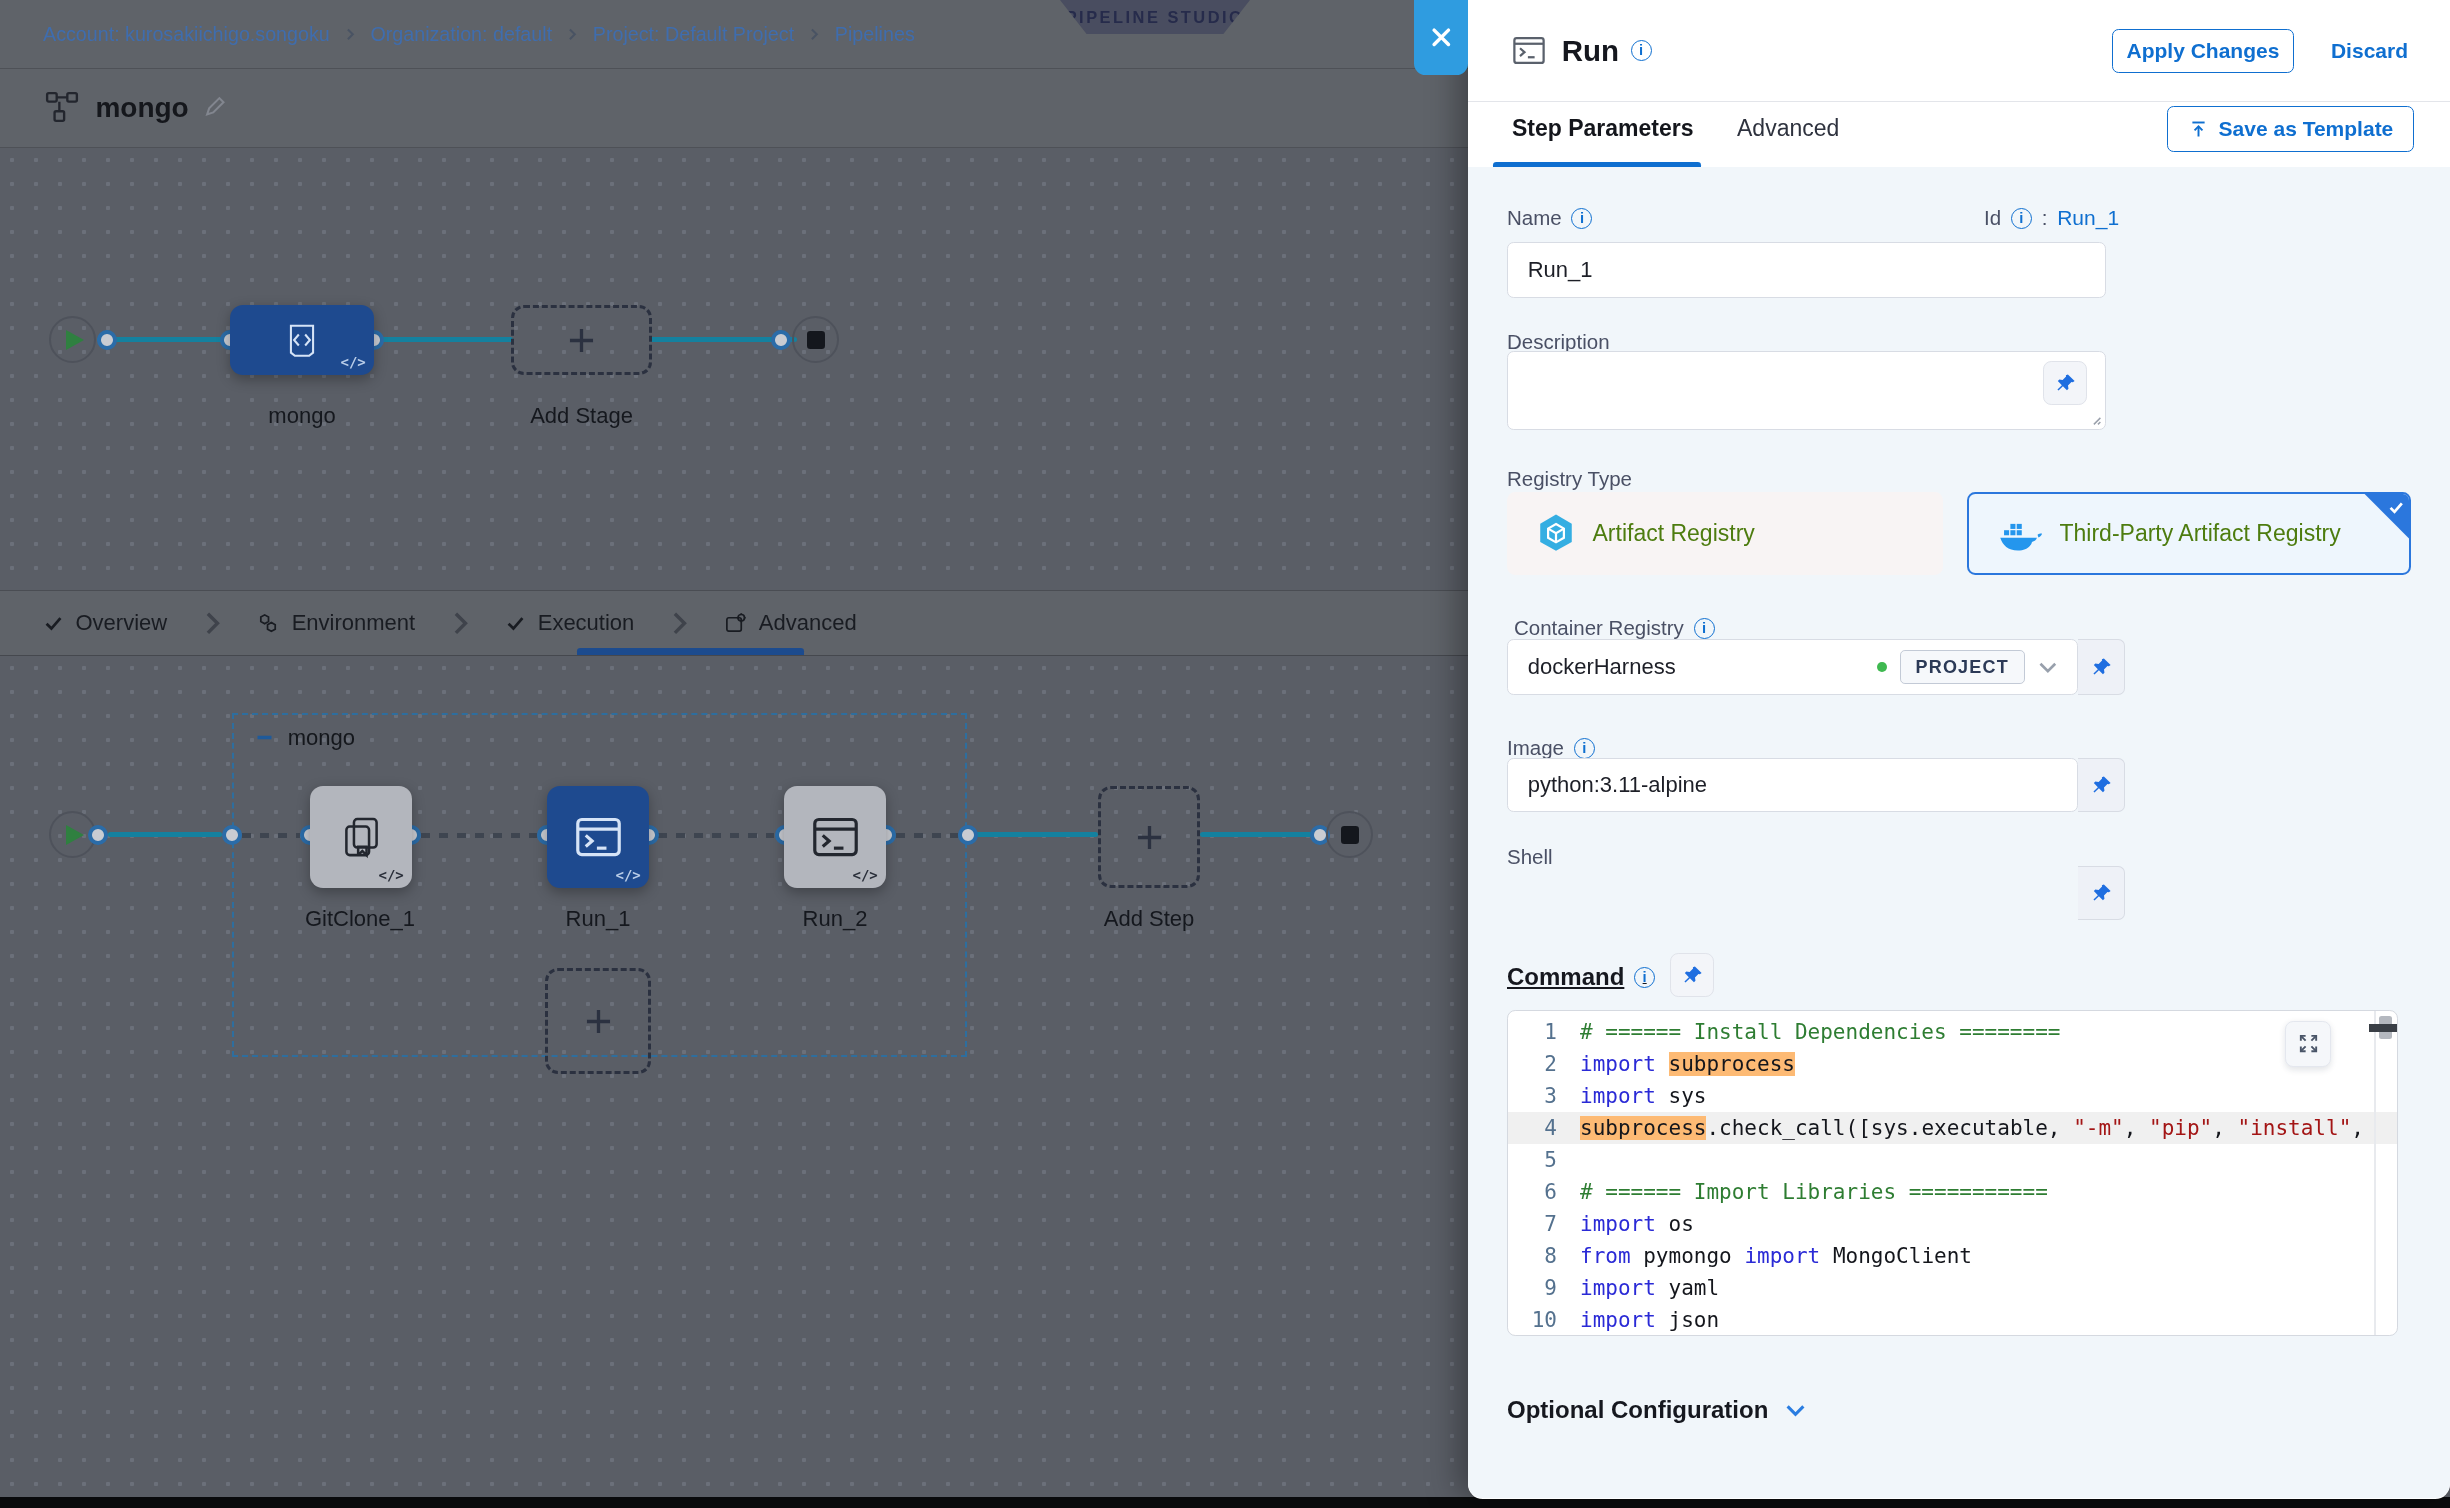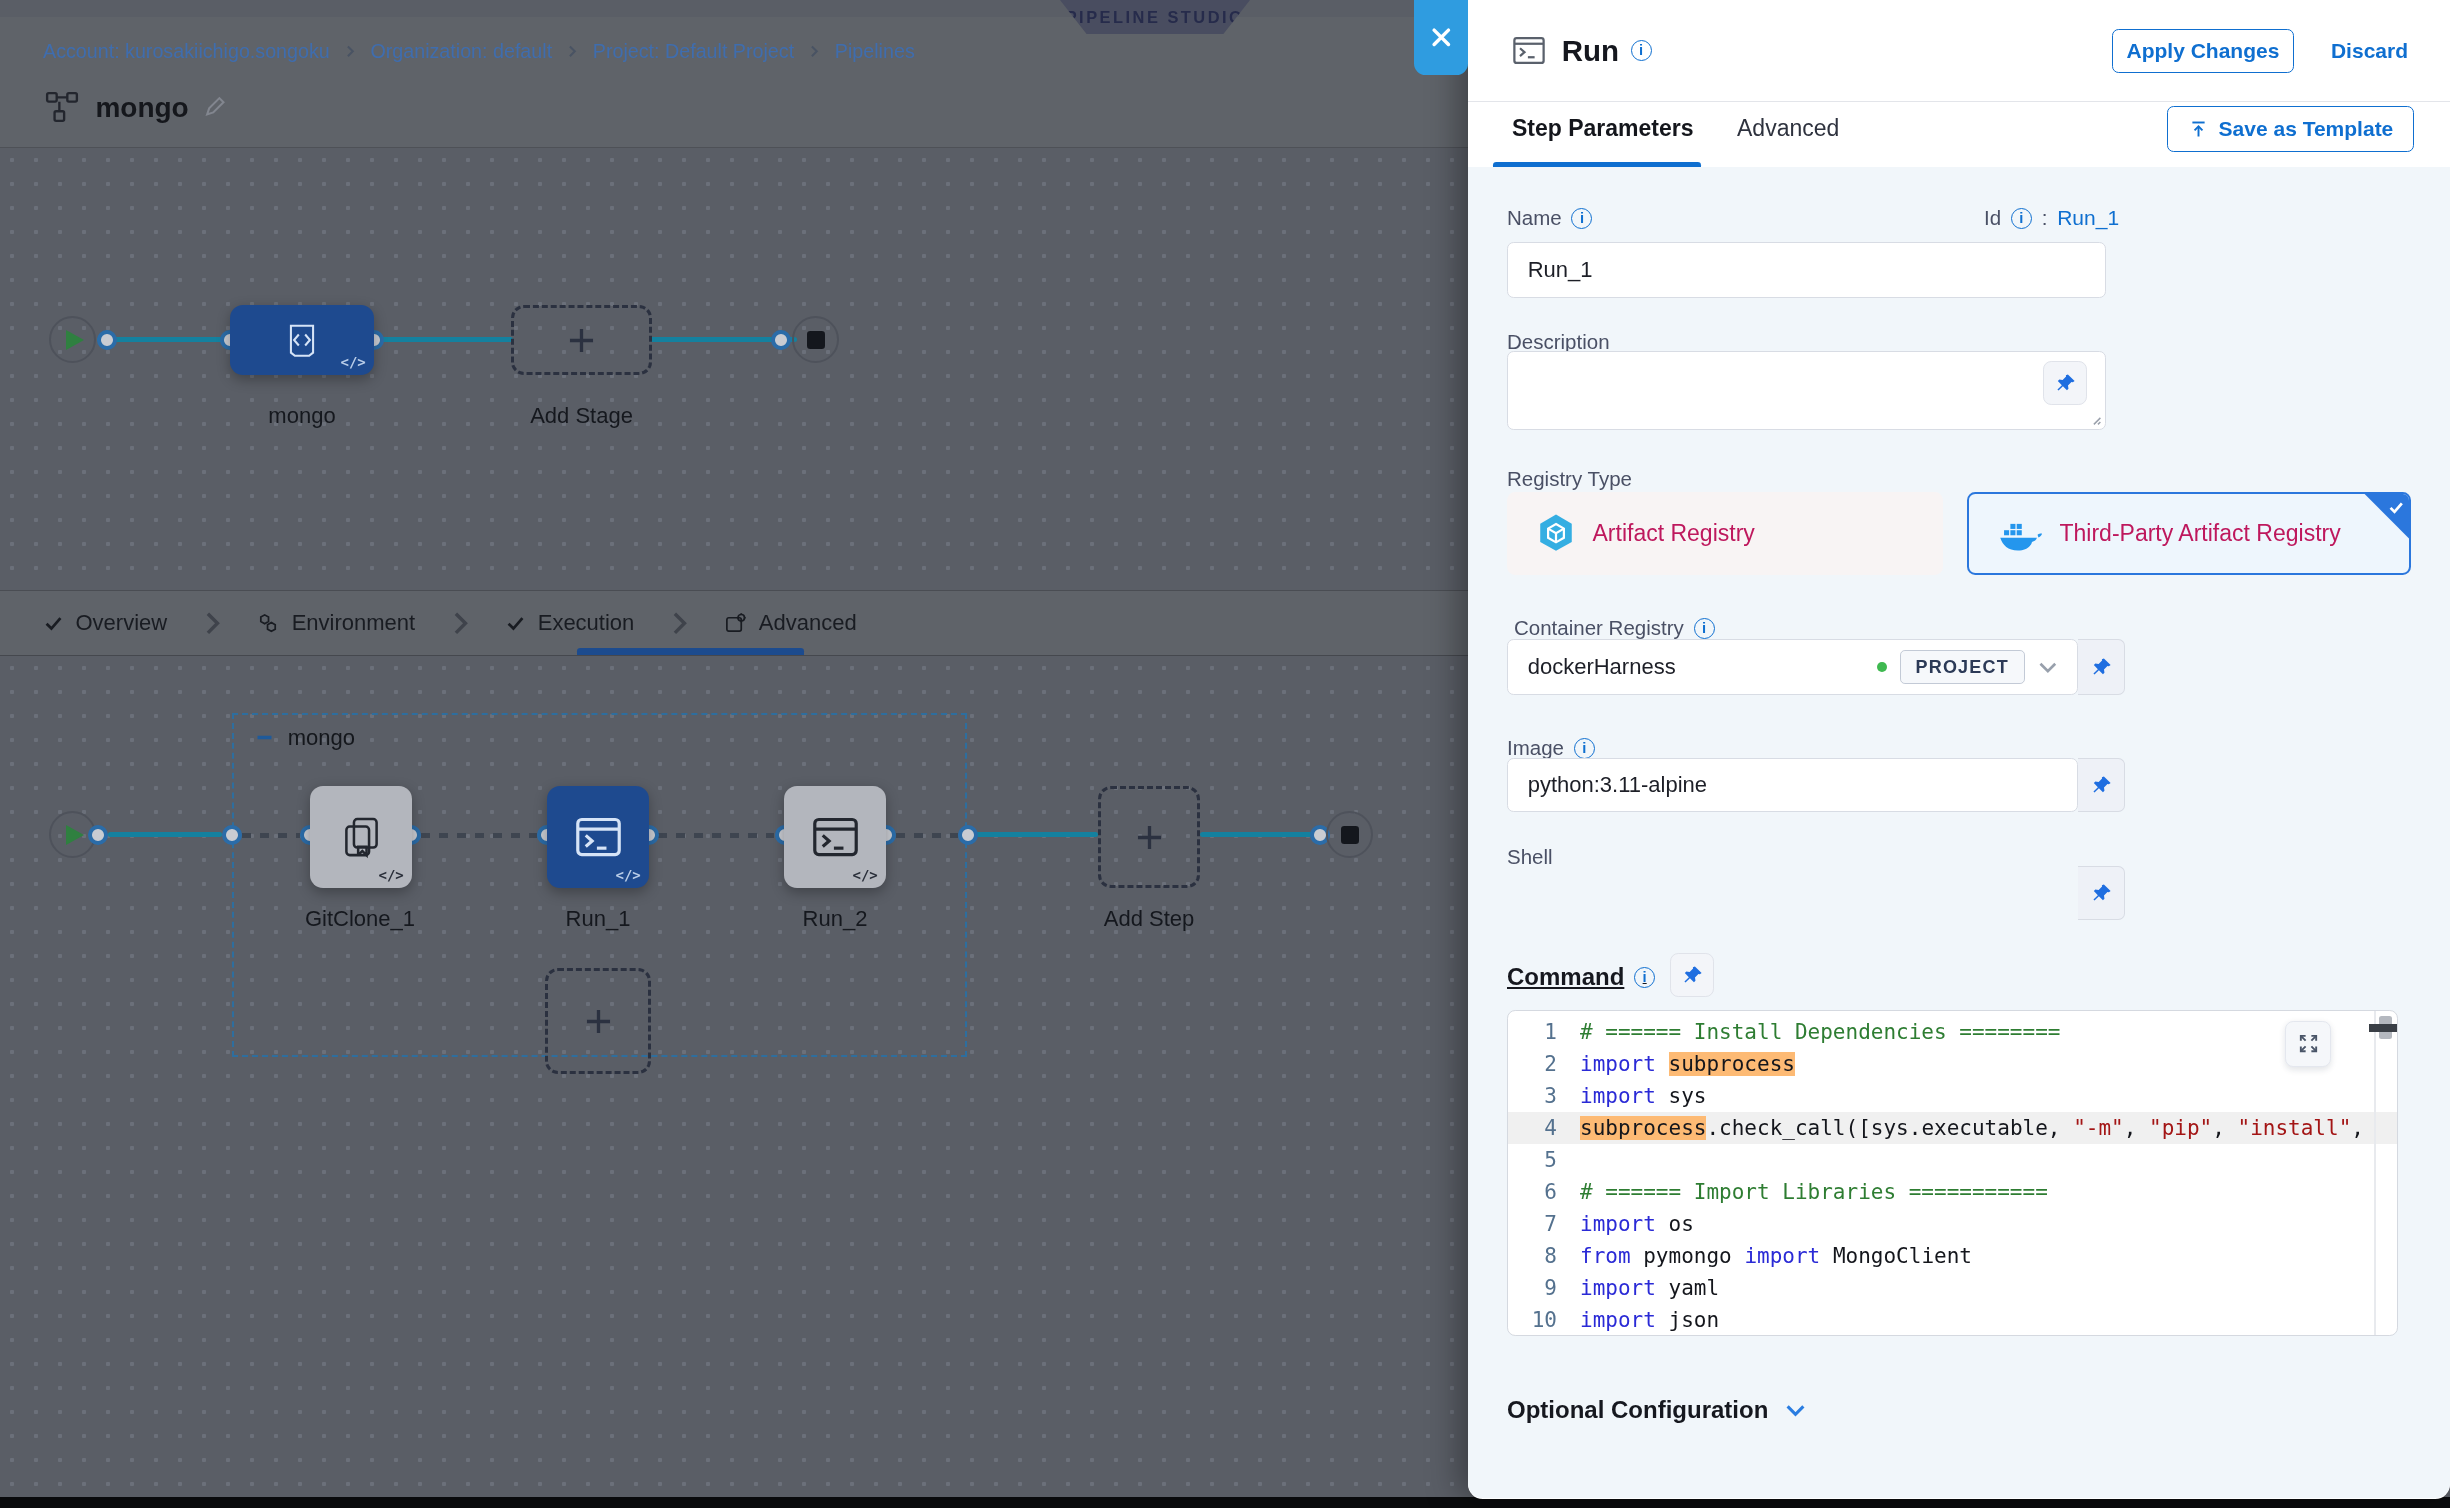--- a/index.html
+++ b/index.html
@@ -3,21 +3,21 @@
 <meta charset="utf-8">
 <style>
   html,body{margin:0;padding:0;}
   .screen{position:relative;width:2450px;height:1508px;overflow:hidden;
     background:#5a5e66;font-family:"Liberation Sans",sans-serif;}
   .abs{position:absolute;}
 
   
   .stage{position:absolute;left:0;top:0;width:1468px;height:1508px;overflow:hidden;}
   .bar{position:absolute;left:0;width:1468px;background:#5f6369;border-bottom:0.8px solid #4e5157;}
-  .bar1{top:17px;height:69px;display:flex;align-items:center;padding-left:43px;box-sizing:border-box;text-align:center;}
+  .bar1{top:0;height:69px;display:flex;align-items:center;padding-left:43px;box-sizing:border-box;text-align:center;}
   .bar2{top:69px;height:79px;display:flex;align-items:center;padding-left:45px;box-sizing:border-box;}
   .crumb{font-size:19.7px;color:#3f6dae;white-space:nowrap;}
   .crumb-sep{margin:0 13px;display:inline-flex;}
   .badge{position:absolute;left:1060px;top:0;width:190px;height:34px;background:#494d60;
     clip-path:polygon(0 0,100% 0,86% 100%,14% 100%);display:flex;align-items:center;justify-content:center;
     color:#262b4b;font-size:16.4px;font-weight:700;letter-spacing:2.5px;}
   .ptitle{font-size:28px;font-weight:700;color:#15171c;margin:0 14.7px 0 16.4px;}
   .toggle{position:absolute;left:1081px;top:97px;width:203px;height:41px;border:1.6px solid #7e838c;
     border-radius:22px;display:flex;box-sizing:border-box;background:transparent;}
   .tseg{flex:1;display:flex;align-items:center;justify-content:center;font-size:17px;font-weight:700;letter-spacing:1.6px;}
@@ -87,21 +87,21 @@
   .inp{position:absolute;background:#fff;border:1.2px solid #d8dce4;border-radius:6.6px;box-sizing:border-box;
     display:flex;align-items:center;padding:0 19.7px;font-size:22px;color:#1d1f27;}
   .pinseg{position:absolute;background:#eef1f7;border:1.2px solid #d8dce4;border-left:none;
     border-radius:0 6.6px 6.6px 0;box-sizing:border-box;display:flex;align-items:center;justify-content:center;}
   .pinbtn{position:absolute;background:#f3f5f9;border:1.2px solid #e0e3ea;border-radius:8.2px;
     display:flex;align-items:center;justify-content:center;box-sizing:border-box;}
   .chip{border:1.2px solid #c3cad6;border-radius:4.9px;background:#f6f8fb;color:#2c3a57;
     font-size:18px;font-weight:600;letter-spacing:1.2px;padding:5.7px 14.7px;}
   .greendot{width:9.8px;height:9.8px;border-radius:50%;background:#3fb950;}
   .rcard{position:absolute;border-radius:8.2px;box-sizing:border-box;display:flex;align-items:center;
-    gap:18px;padding-left:29.5px;font-size:23px;color:#be185d;}
+    gap:18px;padding-left:29.5px;font-size:23px;color:#4d7c0f;}
   .rcard.plain{background:#f8f4f4;}
   .rcard.sel{background:#eef6fd;border:2.5px solid #2b77dd;overflow:hidden;}
   .selcorner{position:absolute;right:-0.8px;top:-0.8px;width:46px;height:46px;background:#2b77dd;
     clip-path:polygon(100% 0,0 0,100% 100%);}
   .selcheck{position:absolute;right:4.9px;top:5.7px;}
   .idgroup{position:absolute;display:flex;align-items:center;gap:9.8px;font-size:20.5px;color:#4a5065;}
   .idval{color:#0f6fd0;font-size:21px;}
 
   
   .editor{position:absolute;left:39px;top:843px;width:891px;height:326px;background:#fff;

